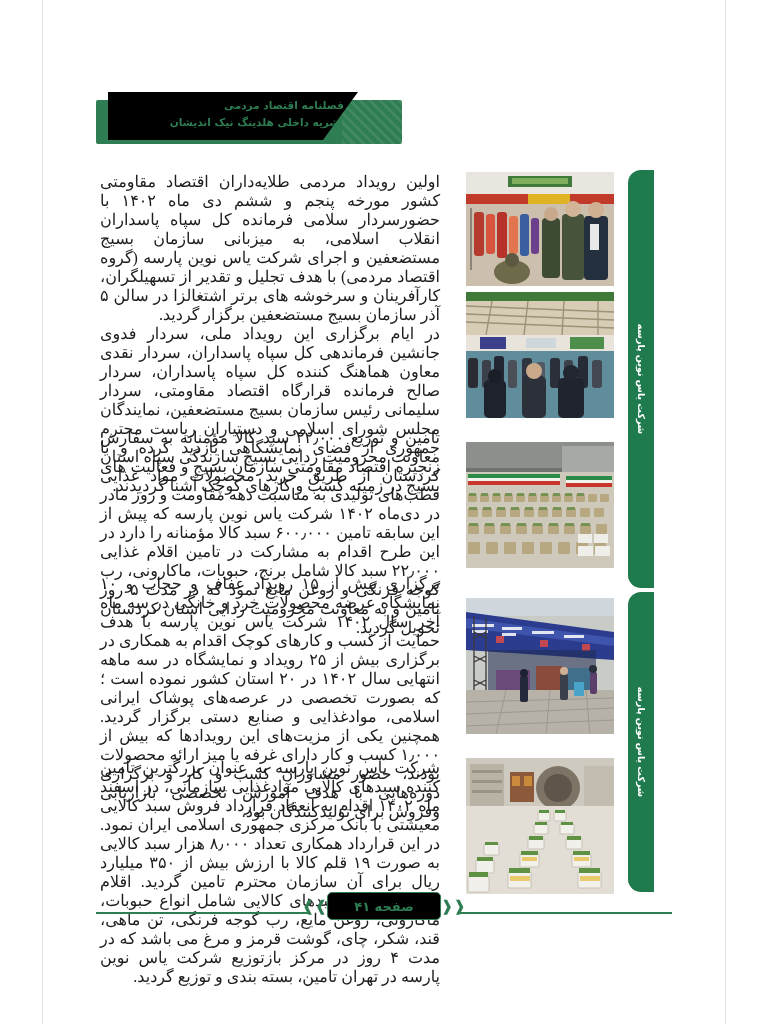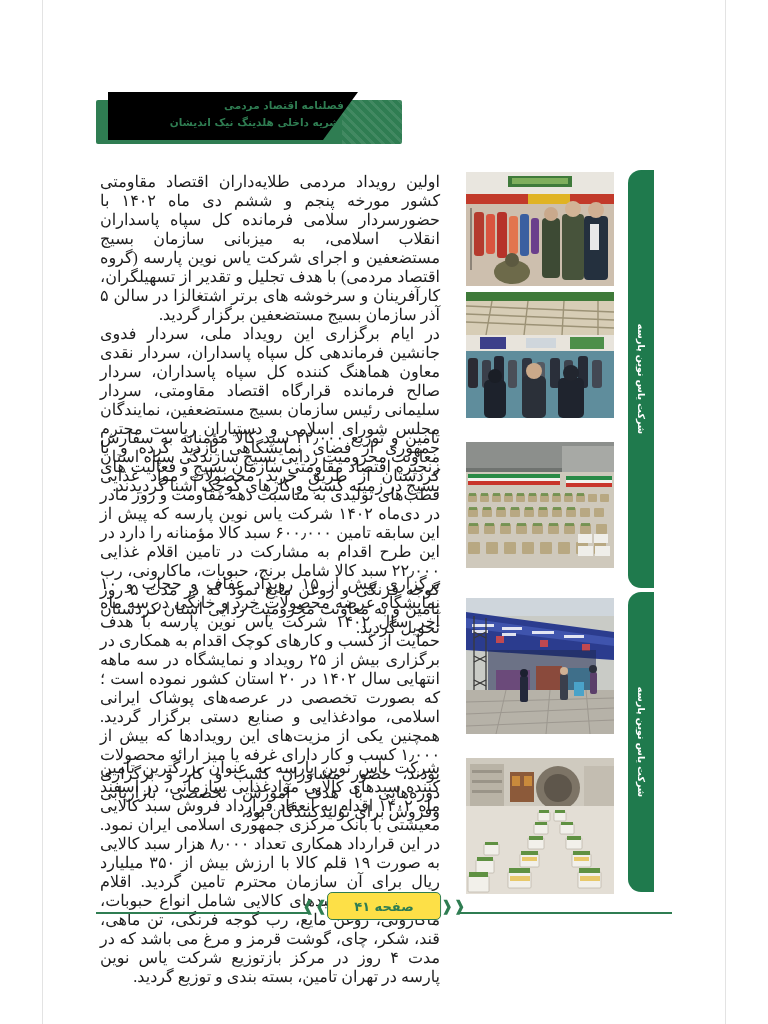--- a/index.html
+++ b/index.html
@@ -176,21 +176,21 @@
     transform: translateX(-50%);
     display: flex;
     align-items: center;
     justify-content: center;
     gap: 0px;
   }
   .foot-box {
     border: 1.6px solid #2f7d52;
     border-radius: 5px;
     padding: 3px 26px 4px 26px;
-    background: #fde047;
+    background: #000000;
   }
   .foot-text {
     color: #2f7d52;
     font-size: 13px;
     font-weight: bold;
     direction: rtl;
     white-space: nowrap;
   }
   .chev {
     color: #2f7d52;

